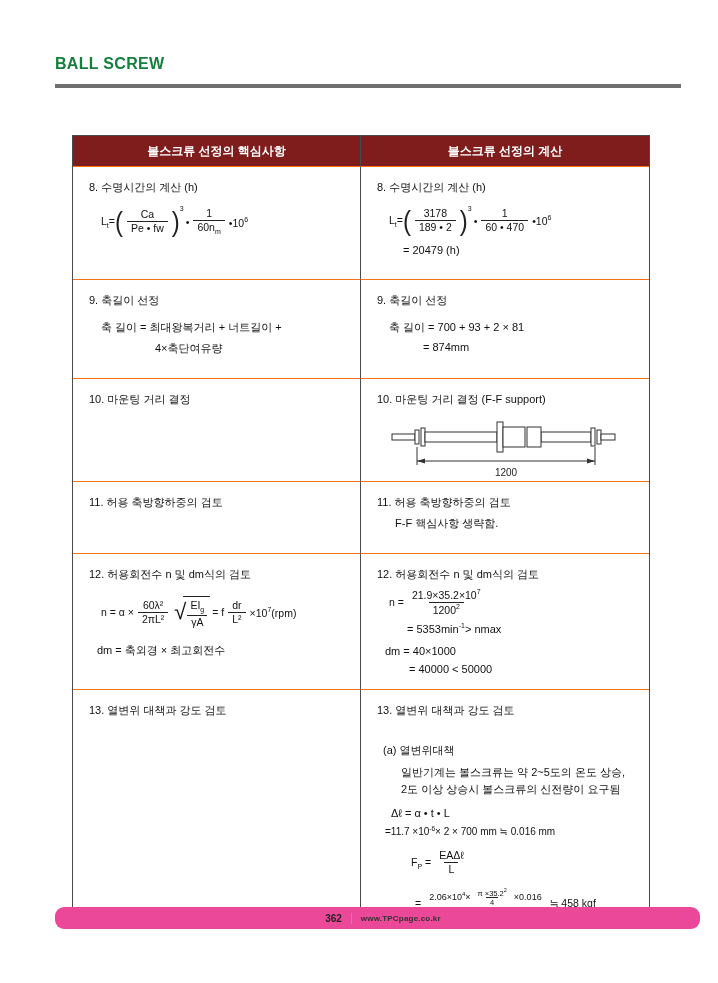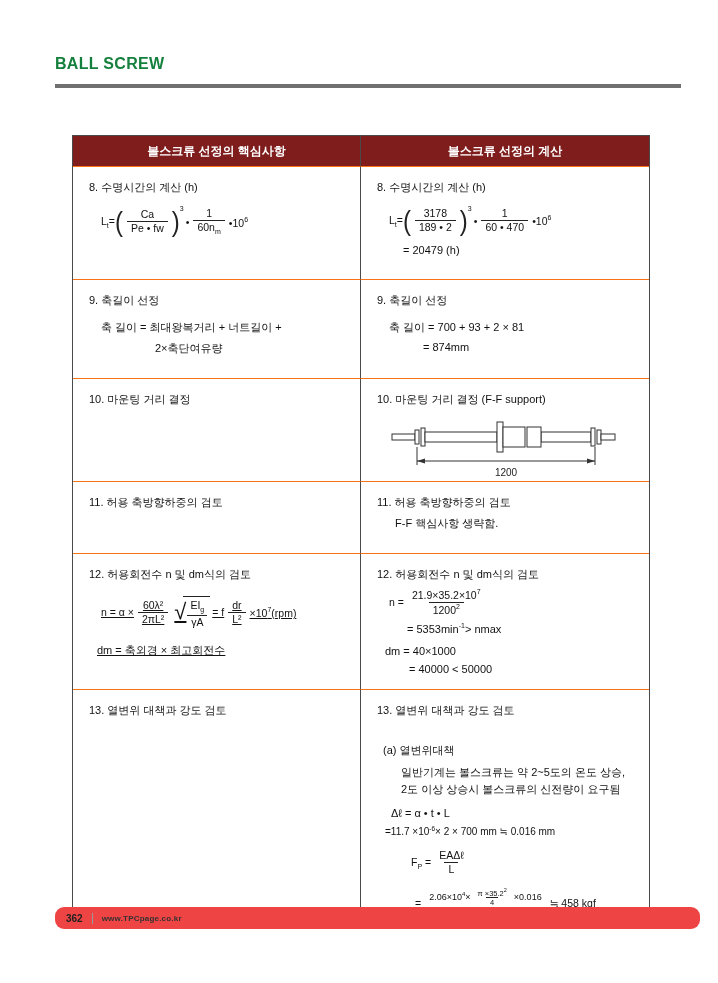--- a/index.html
+++ b/index.html
@@ -33,25 +33,25 @@
   .bigp{font-size:24px;font-weight:300;line-height:1;display:inline-block;transform:scaleY(1.15);color:#222;}
   .pexp{align-self:flex-start;font-size:7.5px;margin:-2px 2px 0 0;}
   .sqrt{display:inline-flex;align-items:center;margin:0 2px;}
   .sqrt .rad{font-size:22px;font-weight:300;margin-right:-3px;line-height:1;}
   .sqrt .rand{border-top:1px solid #222;padding:2px 2px 0 3px;}
   .numrow{display:inline-flex;align-items:center;}
   .smallfm{font-size:9px;}
   .innerfrac{font-size:7.5px;margin:0 3px;}
 
   .indent1{margin-left:12px;}
-  .mt6{margin-top:6px;} .mt10{margin-top:10px;} .mt12{margin-top:12px;} .mt14{margin-top:14px;text-decoration:underline;}
+  .mt6{margin-top:6px;} .mt10{margin-top:10px;} .mt12{margin-top:12px;} .mt14{margin-top:14px;}
 
   .diagram{margin:10px 0 0 14px;display:block;}
 
-  .footer-bar{position:absolute;left:55px;top:907px;width:645px;height:22px;background:#ef4444;border-radius:9px;display:flex;align-items:center;}
+  .footer-bar{position:absolute;left:55px;top:907px;width:645px;height:22px;background:#ec4899;border-radius:9px;display:flex;align-items:center;justify-content:center;}
   .page-num{font-size:10px;font-weight:bold;margin-left:11px;color:#222;}
   .foot-div{width:1px;height:11px;background:#9a9a9a;margin:0 9px;}
   .site{font-size:8px;font-weight:bold;color:#333;letter-spacing:.2px;}
   .brand{position:absolute;right:-12px;top:3px;font-family:"Liberation Serif","DejaVu Serif",serif;
     font-style:italic;font-weight:bold;font-size:14.5px;color:#fdfdfd;letter-spacing:1px;white-space:nowrap;}
 </style>
 </head>
 <body>
 
 <div class="page-title">BALL SCREW</div>
@@ -98,21 +98,21 @@
           <span class="den">60 • 470</span>
         </span>
       <span class="txt"><span>•10</span><sup>6</sup></span>
     </div>
     <div class="t mt10" style="margin-left:26px;">=  20479 (h)</div>
   </div>
 
   <div class="cell l">
     <div class="t">9. 축길이 선정</div>
     <div class="t mt12" style="margin-left:12px;">축 길이 = 최대왕복거리 + 너트길이 +</div>
-    <div class="t mt6" style="margin-left:66px;">2×축단여유량</div>
+    <div class="t mt6" style="margin-left:66px;">4×축단여유량</div>
   </div>
   <div class="cell">
     <div class="t">9. 축길이 선정</div>
     <div class="t mt12" style="margin-left:12px;">축 길이 = 700 + 93 + 2 × 81</div>
     <div class="t mt6" style="margin-left:46px;">= 874mm</div>
   </div>
 
   <div class="cell l">
     <div class="t">10. 마운팅 거리 결정</div>
   </div>

